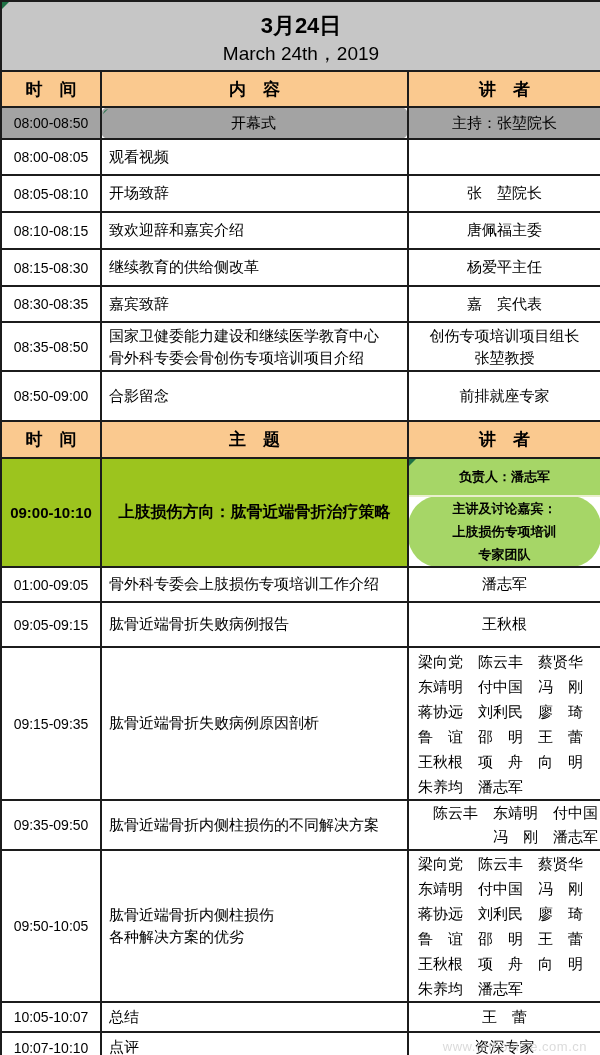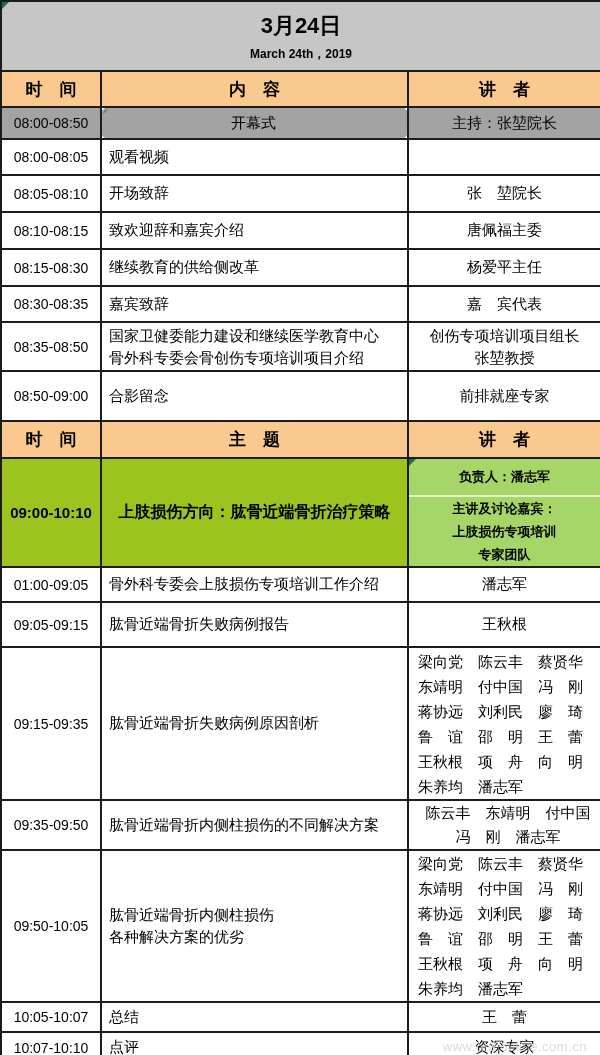--- a/index.html
+++ b/index.html
@@ -15,40 +15,40 @@
     border:2px solid #1c1c1c;
     padding:0 2px;
     overflow:hidden;
     vertical-align:middle;
     box-sizing:border-box;
   }
   .rel { position:relative; }
   
   .title-row td { background:#C6C6C6; text-align:center; }
   .t-cn { font-size:22px; font-weight:bold; line-height:30px; padding-top:6px; }
-  .t-en { font-size:12px; font-weight:bold; line-height:26px; }
+  .t-en { font-size:19px; font-weight:normal; line-height:26px; }
   
   .head td { background:#FAC98F; font-weight:bold; font-size:17px; text-align:center; }
   
   .c-time { text-align:center; font-size:14px; }
   .c-content { text-align:left; font-size:15px; padding-left:7px; padding-right:4px;border-radius:8px; }
   .c-speaker { text-align:center; font-size:15px;margin-top:31px; }
   .pre { white-space:pre-line; }
   .center { text-align:center; padding-left:2px; }
   .gray td { background:#a3a3a3; }
   
   .green-main { background:#9CC41E; font-weight:bold; }
   .green-light { background:#A6D667; font-weight:bold; font-size:13px; text-align:center; }
   .g-time { font-size:15px; }
   .g-topic { font-size:16px; text-align:center; }
   .leader-cell { border-bottom:2px solid #e9efcd; }
-  .guests-cell { border-top:2px solid #7f1d1d; line-height:23px; }
+  .guests-cell { border-top:2px solid #7f1d1d; line-height:23px;border-radius:31px; }
   
   .names { line-height:25px; text-align:left; padding-left:9px; }
-  .names-short { line-height:24px; text-align:center; padding-left:9px; }
+  .names-short { line-height:24px; text-align:right; padding-left:9px; }
   .two-line { line-height:22px; }
   
   .corner {
     position:absolute; top:0; left:0; width:0; height:0;
     border-top:7px solid #1e7145; border-right:7px solid transparent;
   }
   .watermark {
     position:absolute; right:13px; bottom:1px;
     font-size:13px; color:#bdbdbd; opacity:0.55; letter-spacing:0.5px;
     pointer-events:none;

